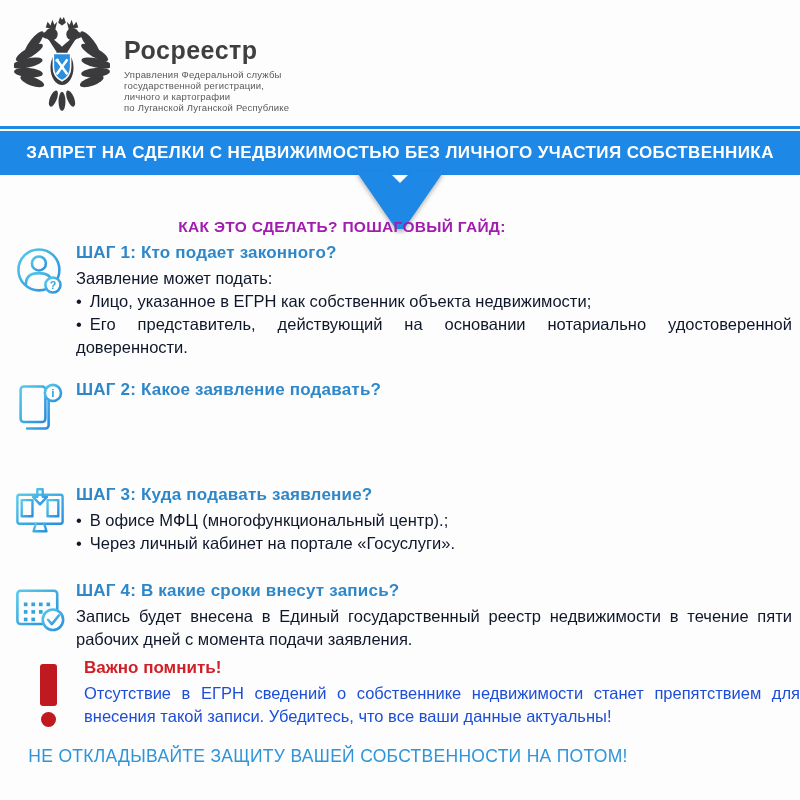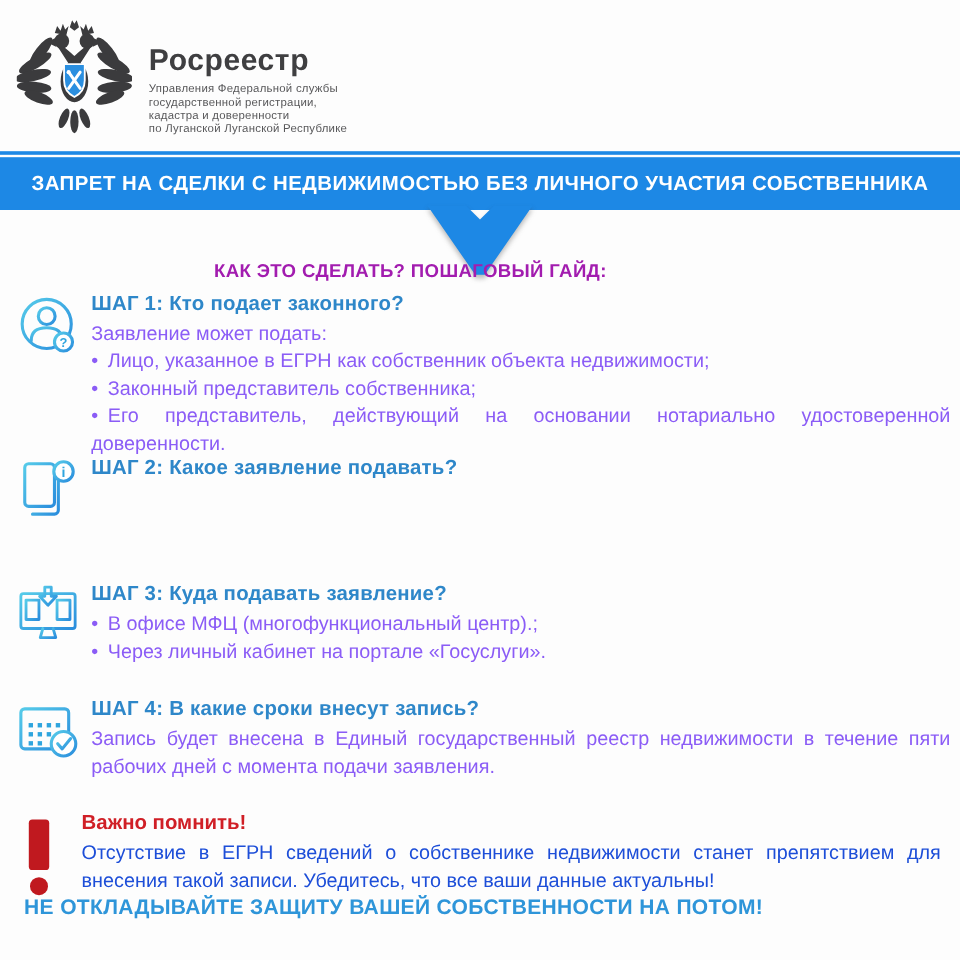--- a/index.html
+++ b/index.html
@@ -23,36 +23,36 @@
               filter:drop-shadow(0 3px 2px rgba(60,60,60,.35));}
 
   .guide-title{position:absolute;top:218px;left:0;width:684px;text-align:center;
                font-size:15.5px;font-weight:bold;color:#a21caf;letter-spacing:.3px;}
 
   
   .step{position:absolute;left:12px;width:780px;display:flex;align-items:flex-start;}
   .step-icon{width:56px;flex:0 0 56px;margin-right:8px;}
   .step-content{flex:1;min-width:0;}
   .step-title{margin:0 0 4px 0;font-size:17px;font-weight:bold;color:#2e87c9;letter-spacing:.2px;}
-  .step-text{font-size:16.5px;line-height:23px;color:#8b5cf6;text-align:justify;}
+  .step-text{font-size:16.5px;line-height:23px;color:#0f172a;text-align:justify;}
   .step-text .line{text-align:justify;}
   .bullet .dot{padding-right:8px;}
   .step1{top:243px}.step2{top:380px}.step3{top:485px}.step4{top:581px}
 
   
-  .important{position:absolute;top:658px;left:4px;width:780px;display:flex;align-items:flex-end;margin-top:18px;}
+  .important{position:absolute;top:658px;left:20px;width:780px;display:flex;align-items:center;}
   .alert-icon{width:56px;flex:0 0 56px;margin-right:8px;padding-top:4px;}
   .excl-bar{width:17px;height:42px;background:#c0191f;border-radius:3px;margin:0 auto;}
   .excl-dot{width:15px;height:15px;border-radius:50%;background:#c0191f;margin:6px auto 0;}
   .important-title{margin:0 0 4px 0;font-size:17px;font-weight:bold;color:#d01f26;}
   .important-text{font-size:16.5px;line-height:23px;color:#1d4ed8;text-align:justify;}
 
   
   .footer-cta{position:absolute;top:746px;left:0;width:656px;text-align:center;
-              font-size:17.5px;font-weight:bold;color:#2e95d9;letter-spacing:.3px;}
+              font-size:17.5px;font-weight:normal;color:#2e95d9;letter-spacing:.3px;}
 </style>
 </head>
 <body>
 
 <div class="page">
 
   <header class="brand">
     <svg class="eagle" viewBox="0 0 100 104">
       <g fill="#3b3b3d">
 
@@ -92,21 +92,21 @@
           <line x1="45" y1="48" x2="55" y2="62"></line>
         </g>
         <circle cx="45" cy="48" r="1.8" fill="#ffffff"></circle>
       </g>
     </svg>
     <div class="brand-text">
       <div class="org-name">Росреестр</div>
       <div class="org-sub">
         <div>Управления Федеральной службы</div>
         <div>государственной регистрации,</div>
-        <div>кадастра и доверенности</div>
+        <div>личного и картографии</div>
         <div>по Луганской Луганской Республике</div>
       </div>
     </div>
   </header>
 
   <div class="banner-strip"></div>
   <div class="banner">
     <span>ЗАПРЕТ НА СДЕЛКИ С НЕДВИЖИМОСТЬЮ БЕЗ ЛИЧНОГО УЧАСТИЯ СОБСТВЕННИКА</span>
   </div>
 
@@ -130,21 +130,20 @@
         <path d="M13 38 Q13 28 25 28 Q37 28 37 38"></path>
         <circle cx="38" cy="39" r="7" fill="#ffffff"></circle>
       </g>
       <text x="38" y="43" text-anchor="middle" font-size="10" font-weight="bold" fill="#2fa5de">?</text>
     </svg>
     <div class="step-content">
       <h3 class="step-title">ШАГ 1: Кто подает законного?</h3>
       <div class="step-text">
         <div class="line">Заявление может подать:</div>
         <div class="line bullet"><span class="dot">•</span><span>Лицо, указанное в ЕГРН как собственник объекта недвижимости;</span></div>
-        <div class="line bullet"><span class="dot">•</span><span>Законный представитель собственника;</span></div>
         <div class="line bullet"><span class="dot">•</span><span>Его представитель, действующий на основании нотариально удостоверенной доверенности.</span></div>
       </div>
     </div>
   </section>
 
   <section class="step step2">
     <svg class="step-icon" viewBox="0 0 52 52">
       <defs>
           <linearGradient id="g2" x1="0" y1="0" x2="1" y2="1">
         <stop offset="0" stop-color="#56cbe9"></stop>

